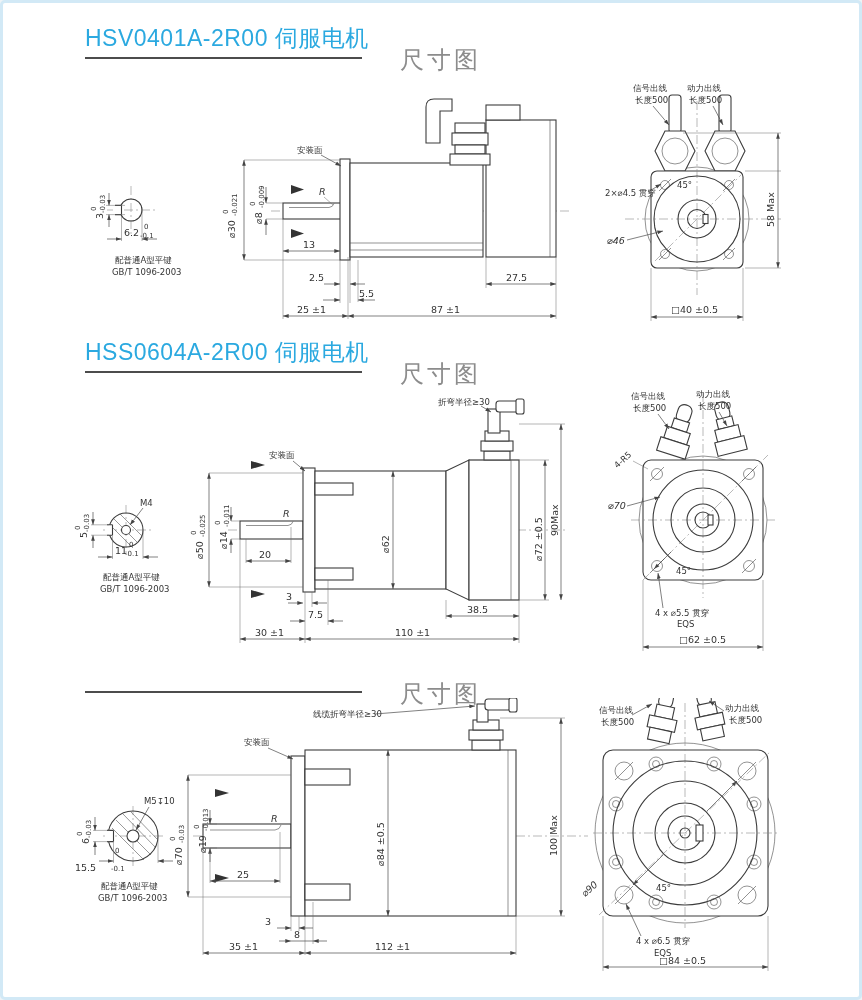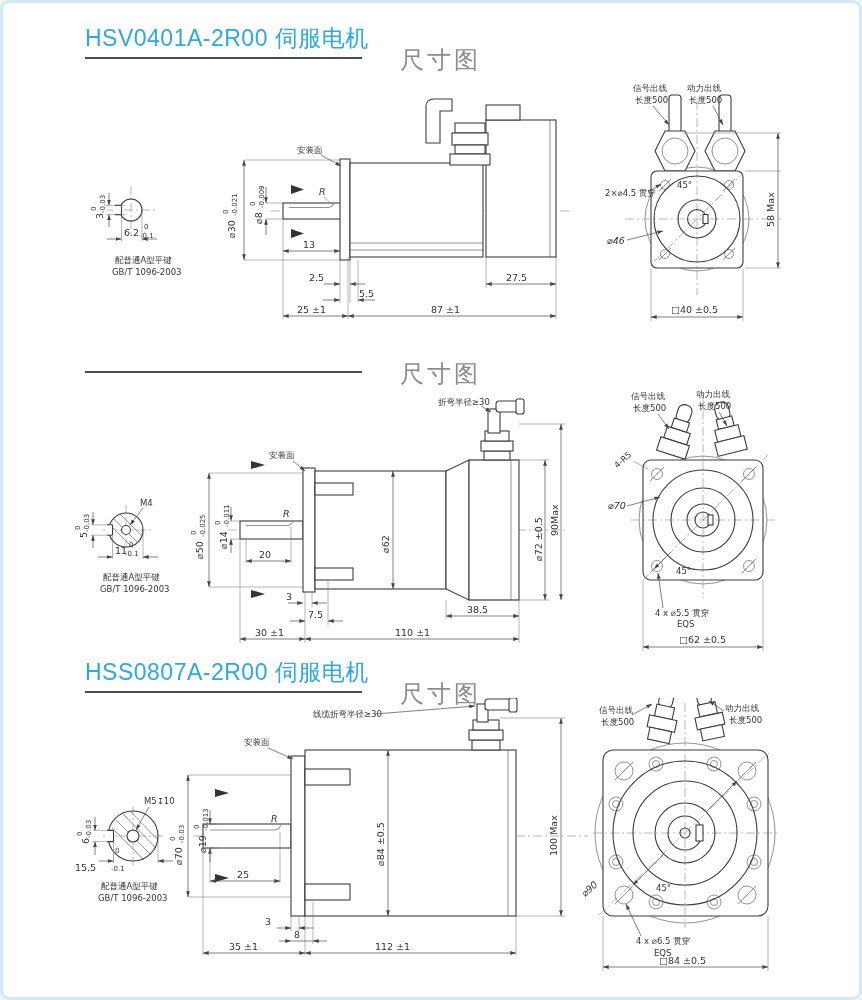--- a/index.html
+++ b/index.html
@@ -1,17 +1,17 @@
 <!DOCTYPE html>
 <html><head>
 <meta charset="utf-8">
 <style>
   html,body{margin:0;padding:0;background:#eef3f6;}
   .page{position:relative;width:862px;height:1000px;background:#fff;overflow:hidden;
-        border:3px solid #d2e9f6;border-radius:10px;box-sizing:border-box;
+        border:3px solid #d2e9f6;border-radius:5px;box-sizing:border-box;
         font-family:"Liberation Sans","DejaVu Sans",sans-serif;padding-left:39px;}
   .sec-title{position:absolute;left:82px;margin:0;font-size:23px;font-weight:500;
              color:#2ba9e0;letter-spacing:.5px;white-space:nowrap;}
   .sec-underline{position:absolute;left:82px;width:277px;height:2px;background:#4c4c4c;}
   .sec-caption{position:absolute;left:397px;font-size:24px;color:#8c8c8c;letter-spacing:3px;}
   svg{position:absolute;left:0;}
   svg .ol{fill:none;stroke:#3c3c3c;stroke-width:1.1;}
   svg .fw{fill:#fff;stroke:#3c3c3c;stroke-width:1.1;}
   svg .ol2{fill:none;stroke:#4a4a4a;stroke-width:0.6;}
   svg .wf{fill:#fff;stroke:none;}
@@ -162,20 +162,21 @@
       <line class="dl d1" x1="775" y1="130" x2="775" y2="265"></line>
       <g transform="rotate(-90 768 198)">
         <text class="lbl" x="742" y="201">58 Max</text>
       </g>
       <path class="xl" d="M648,265 V318 M740,265 V318"></path>
       <line class="dl d1" x1="648" y1="314" x2="740" y2="314"></line>
       <text class="lbl" x="668" y="310">□40 ±0.5</text>
     </g>
   </svg>
 
+  <h2 class="sec-title" style="top:334px">HSS0604A-2R00 伺服电机</h2>
   <div class="sec-underline" style="top:368px"></div>
   <div class="sec-caption" style="top:355px">尺寸图</div>
 
   <svg style="top:385px" width="862" height="270" viewBox="0 385 862 270">
     <defs>
       <marker id="as2" viewBox="0 0 10 10" refX="9" refY="5" markerWidth="9" markerHeight="9" orient="auto-start-reverse">
           <path d="M9,5 L0,2 L0,8 z" fill="#444"></path>
         </marker>
       <marker id="ae2" viewBox="0 0 10 10" refX="9" refY="5" markerWidth="9" markerHeight="9" orient="auto">
           <path d="M9,5 L0,2 L0,8 z" fill="#444"></path>
@@ -323,21 +324,20 @@
       <line class="dl e2" x1="668" y1="549" x2="651" y2="566"></line>
       <text class="note" x="652" y="613">4 x ⌀5.5 贯穿</text>
       <text class="note" x="674" y="624">EQS</text>
       <line class="dl e2" x1="660" y1="605" x2="655" y2="570"></line>
       <path class="xl" d="M640,577 V648 M760,577 V648"></path>
       <line class="dl d2" x1="640" y1="644" x2="760" y2="644"></line>
       <text class="lbl" x="676" y="640">□62 ±0.5</text>
     </g>
   </svg>
 
-  <h2 class="sec-title" style="top:654px">HSS0807A-2R00 伺服电机</h2>
   <div class="sec-underline" style="top:688px"></div>
   <div class="sec-caption" style="top:675px">尺寸图</div>
 
   <svg style="top:695px" width="862" height="295" viewBox="0 695 862 295">
     <defs>
       <marker id="as3" viewBox="0 0 10 10" refX="9" refY="5" markerWidth="9" markerHeight="9" orient="auto-start-reverse">
           <path d="M9,5 L0,2 L0,8 z" fill="#444"></path>
         </marker>
       <marker id="ae3" viewBox="0 0 10 10" refX="9" refY="5" markerWidth="9" markerHeight="9" orient="auto">
           <path d="M9,5 L0,2 L0,8 z" fill="#444"></path>

